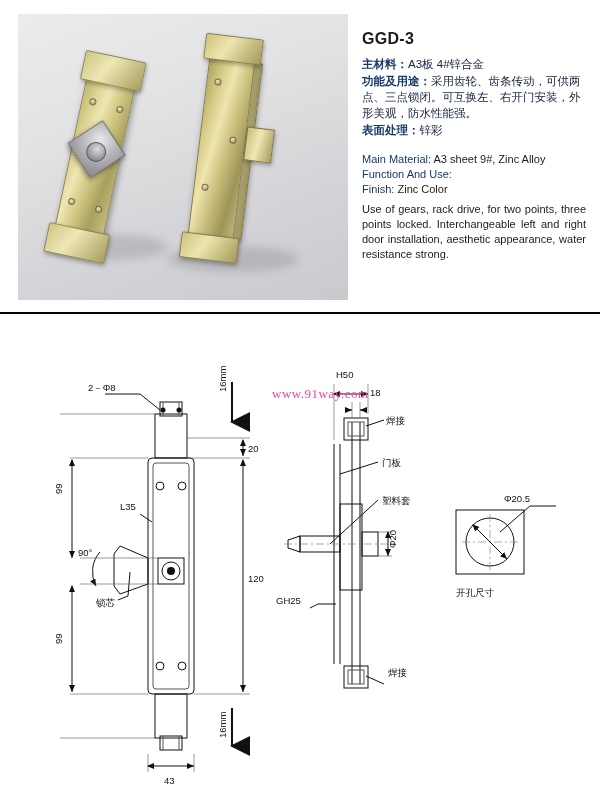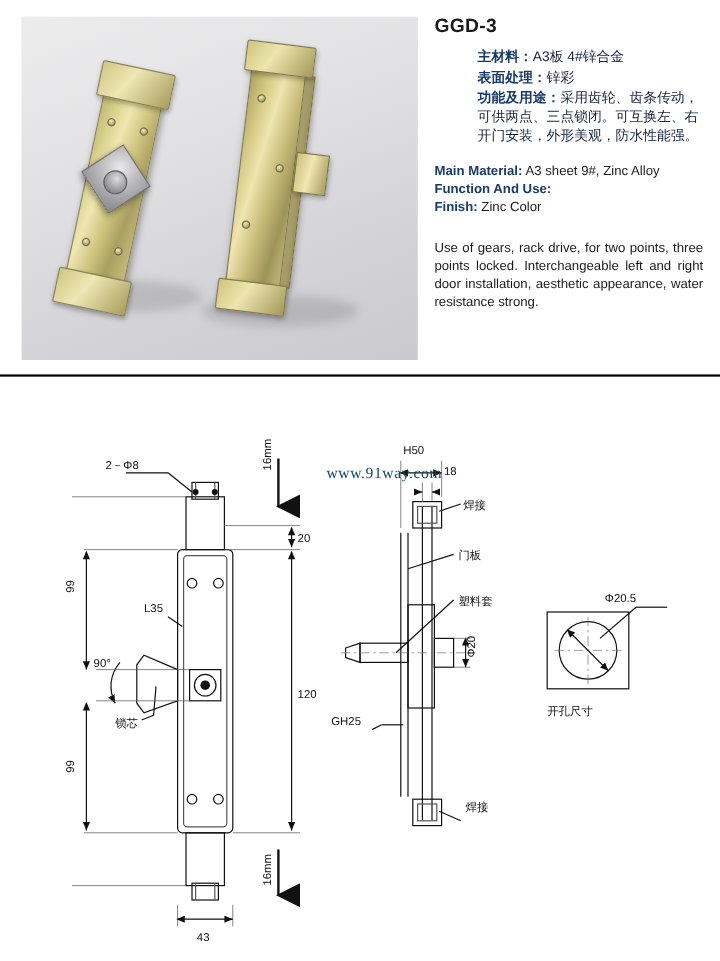--- a/index.html
+++ b/index.html
@@ -134,50 +134,50 @@
   
   .info-panel {
     position: absolute;
     left: 362px; top: 14px;
     width: 224px; height: 286px;
   }
   .model-title {
     font-size: 16px;
     font-weight: bold;
     color: #1b1b1b;
-    margin: 0 0 8px 0;
+    margin: 16px 0 8px 0;
     letter-spacing: 0.3px;
   }
   .cn-block { font-size: 11.5px; color: #14213d; line-height: 16px; }
-  .cn-row { margin-bottom: 1px; margin-left: 36px; }
+  .cn-row { margin-bottom: 1px; }
   .cn-label { font-weight: bold; color: #173a6b; }
   .en-block { font-size: 11px; color: #1b1b1b; line-height: 15px; margin-top: 14px; }
-  .en-label { font-weight: bold; color: #173a6b; margin-top: 17px; }
-  .en-para { text-align: justify; margin-top: 19px; }
+  .en-label { font-weight: normal; color: #173a6b; margin-top: 17px; }
+  .en-para { text-align: justify; margin-top: 5px; }
 
   
   .divider {
     position: absolute;
     left: 0; top: 312px;
     width: 600px; height: 2px;
     background: #000000;
   }
 
   
   .drawing {
     position: absolute;
     left: 0; top: 314px;
     width: 600px; height: 487px;
     background: #ffffff;
   }
   .watermark {
     position: absolute;
     left: 272px; top: 72px;
     font-size: 13px;
-    color: #0c4a6e;
+    color: #ec4899;
     font-family: "Liberation Serif", serif;
     letter-spacing: 0.5px;
     z-index: 40;
   }
   svg { display: block; }
   .dim-txt { font-family: "Liberation Sans", sans-serif; font-size: 9.5px; fill: #111; }
   .dim-txt-cn { font-family: "DejaVu Sans", sans-serif; font-size: 9.5px; fill: #111; }
 </style>
 </head>
 <body>
@@ -216,24 +216,24 @@
   </div>
 
   <div class="info-panel">
     <div class="model-title">GGD-3</div>
 
     <div class="cn-block">
       <div class="cn-row">
         <span class="cn-label">主材料：</span><span>A3板  4#锌合金</span>
       </div>
       <div class="cn-row">
+        <span class="cn-label">功能及用途：</span><span>采用齿轮、齿条传动，可供两点、三点锁闭。可互换左、右开门安装，外形美观，防水性能强。</span>
+      </div>
+      <div class="cn-row">
         <span class="cn-label">表面处理：</span><span>锌彩</span>
-      </div>
-      <div class="cn-row">
-        <span class="cn-label">功能及用途：</span><span>采用齿轮、齿条传动，可供两点、三点锁闭。可互换左、右开门安装，外形美观，防水性能强。</span>
       </div>
     </div>
 
     <div class="en-block">
       <div>
         <span class="en-label">Main Material:</span>
         <span>A3 sheet  9#, Zinc Alloy</span>
       </div>
       <div>
         <span class="en-label">Function And Use:</span>

